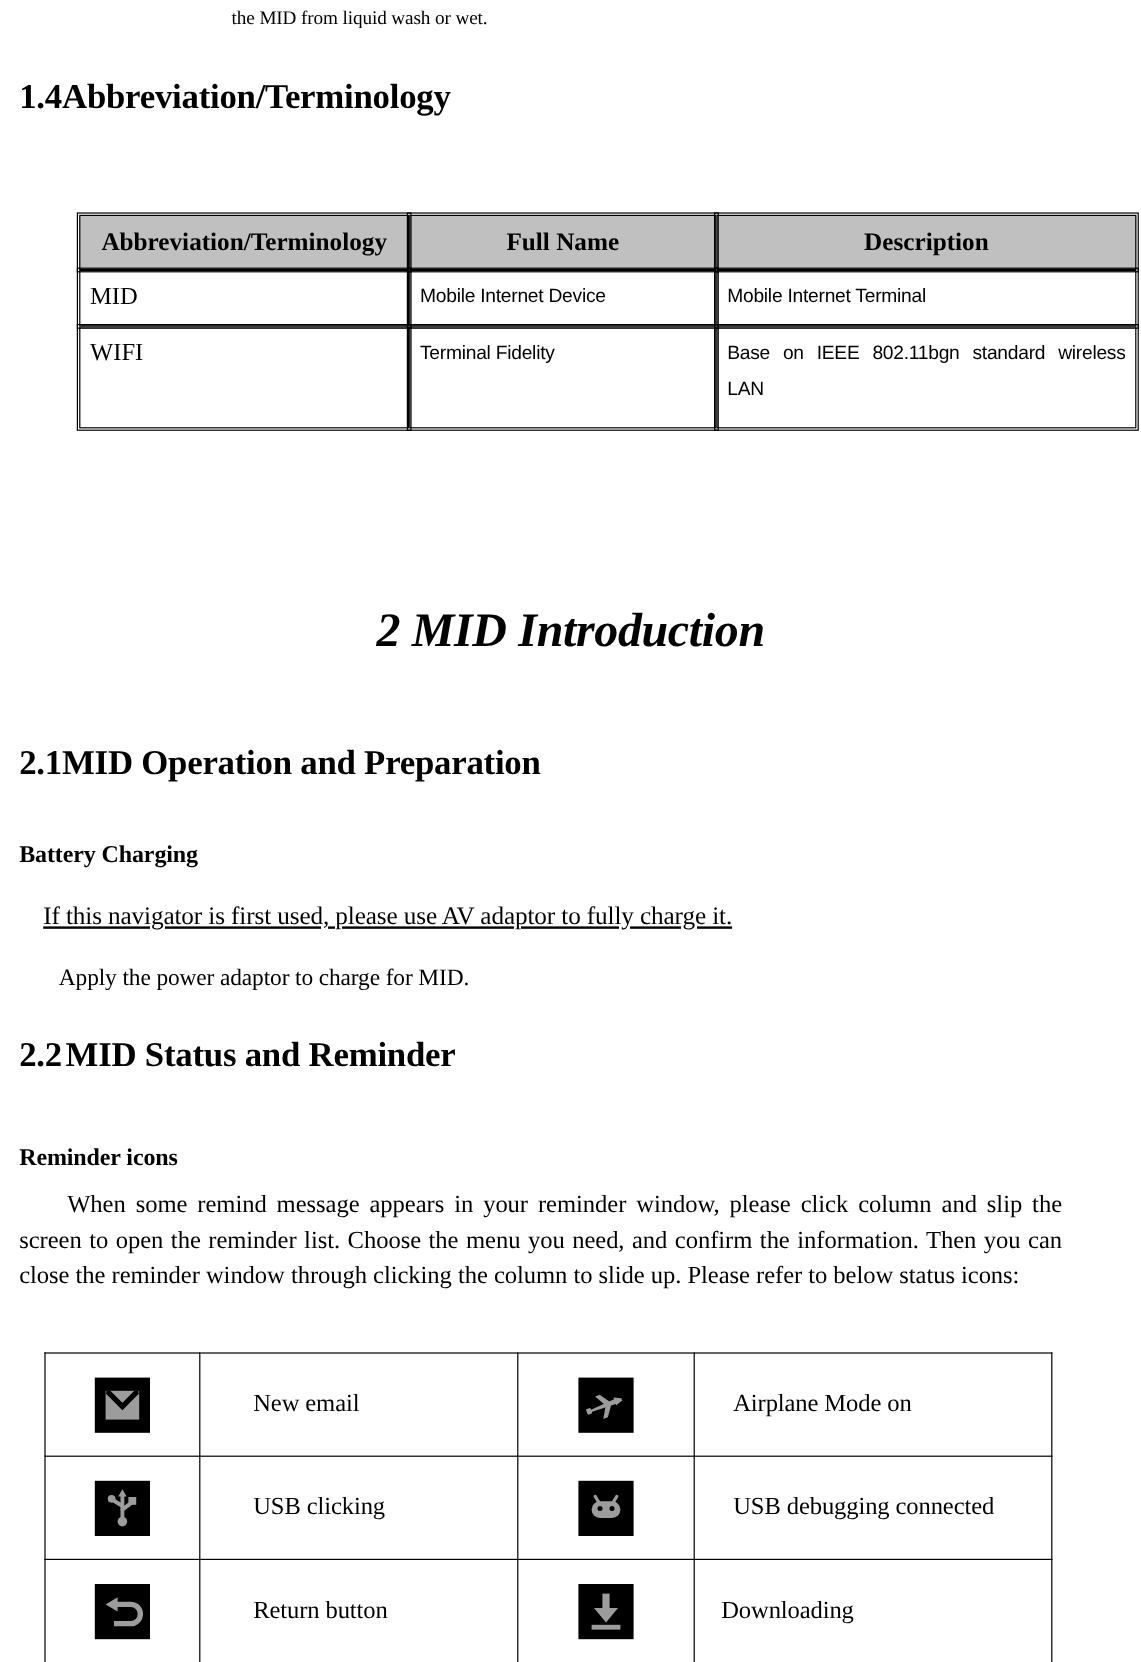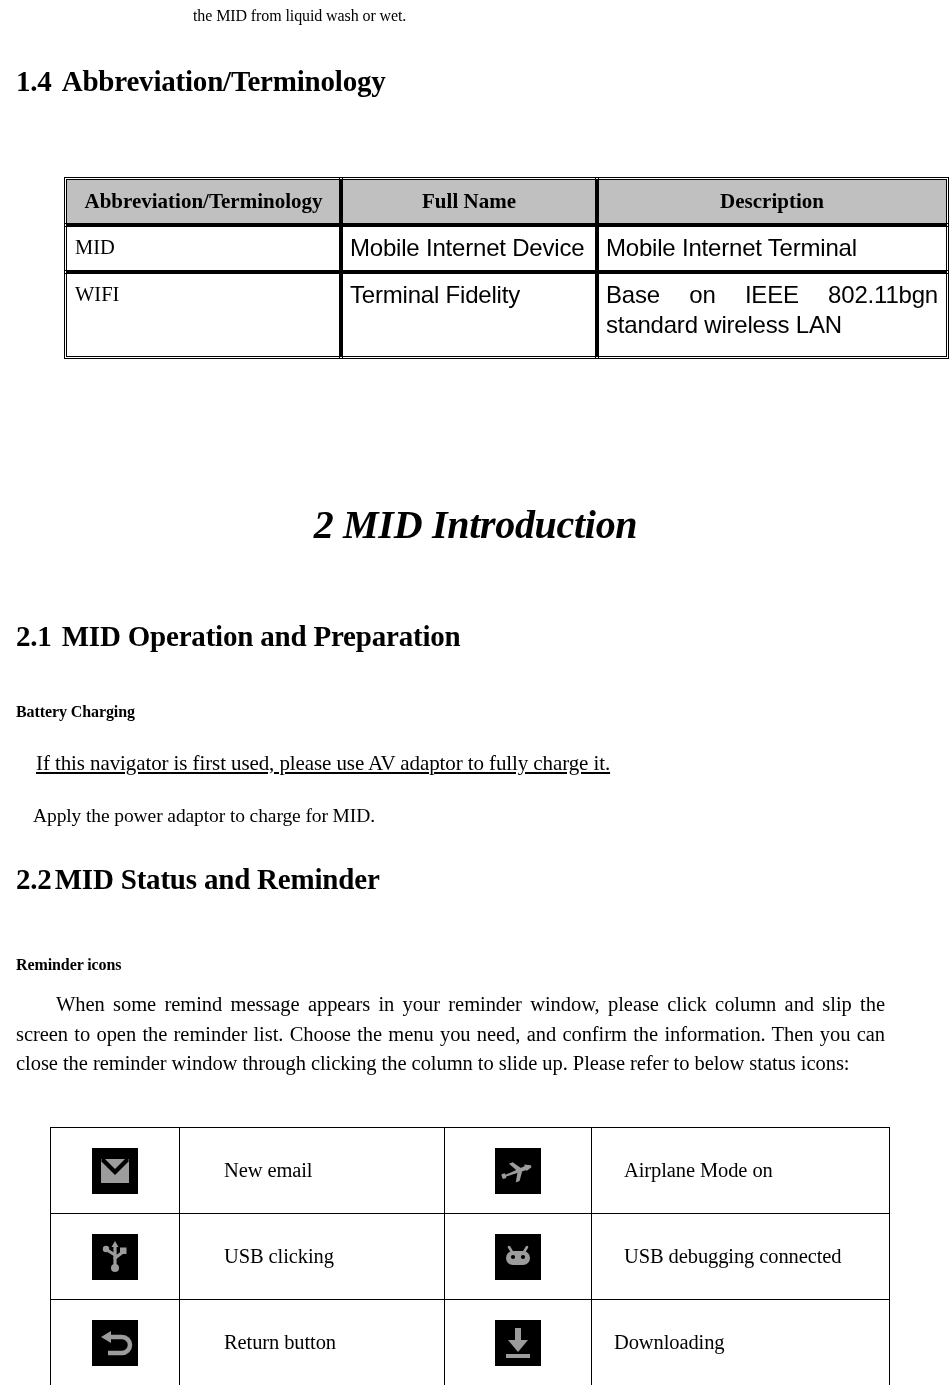--- a/index.html
+++ b/index.html
@@ -37,39 +37,39 @@
 
   .h2-num {
     position: absolute;
     left: 16px;
     font-weight: bold;
     font-size: 29px;
     line-height: 36px;
     letter-spacing: -0.2px;
     white-space: nowrap;
   }
-  .h2-num .num { margin-right: 10px; }
+  .h2-num .num { margin-right: 0; }
   .h2-num.tight .num { margin-right: 3px; }
 
   .big-title {
     position: absolute;
     left: 0;
     width: 951px;
     text-align: center;
     font-weight: bold;
     font-size: 40px;
     line-height: 50px;
     letter-spacing: -0.3px;
   }
 
   .minor-head {
     position: absolute;
     left: 16px;
     font-weight: bold;
-    font-size: 16px;
+    font-size: 20px;
     line-height: 26px;
     letter-spacing: -0.1px;
   }
 
   .body-line {
     position: absolute;
     font-size: 21px;
     line-height: 28px;
     letter-spacing: -0.1px;
   }
@@ -121,33 +121,33 @@
   .tbl1 .cellpad { padding: 7px 8px 8px; }
 
   .cell-serif-center {
     font-family: "Liberation Serif", "DejaVu Serif", serif;
     font-size: 20.5px;
     line-height: 28px;
   }
   .cell-sans {
     font-family: "Liberation Sans", "DejaVu Sans", sans-serif;
     text-align: left;
-    font-size: 24px;
+    font-size: 16px;
     line-height: 30px;
     letter-spacing: -0.2px;
   }
   .cell-sans.just { text-align: justify; }
   .r1 { height: 46px; }
   .r2 { height: 85px; }
   .r3 { height: 85px; }
 
   
   .tbl2 {
     position: absolute;
-    left: 50px;
+    left: 37px;
     top: 1127px;
     width: 839px;
     border-collapse: collapse;
     table-layout: fixed;
     background: #ffffff;
   }
   .tbl2 td {
     border: 1px solid #000000;
     padding: 0;
     height: 85px;
@@ -236,21 +236,21 @@
   <div class="big-title" style="top:500px;font-style:italic;">2 MID Introduction</div>
 
   <div class="h2-num" style="top:618px;">
     <span class="num">2.1</span><span>MID Operation and Preparation</span>
   </div>
 
   <div class="minor-head" style="top:699px;">Battery Charging</div>
 
   <div class="body-line" style="left:36px; top:749px;text-decoration:underline;">If this navigator is first used, please use AV adaptor to fully charge it.</div>
 
-  <div class="body-line body-small" style="left:33px; top:802px;">Apply the power adaptor to charge for MID.</div>
+  <div class="body-line body-small" style="left:49px; top:802px;">Apply the power adaptor to charge for MID.</div>
 
   <div class="h2-num tight" style="top:861px;">
     <span class="num">2.2</span><span>MID Status and Reminder</span>
   </div>
 
   <div class="minor-head" style="top:952px;">Reminder icons</div>
 
   <div class="para-justify" style="top:990px;"><span class="indent"></span><span>When some remind message appears in your reminder window, please click column and slip the screen to open the reminder list. Choose the menu you need, and confirm the information. Then you can close the reminder window through clicking the column to slide up. Please refer to below status icons:</span></div>
 
   <table class="tbl2">

